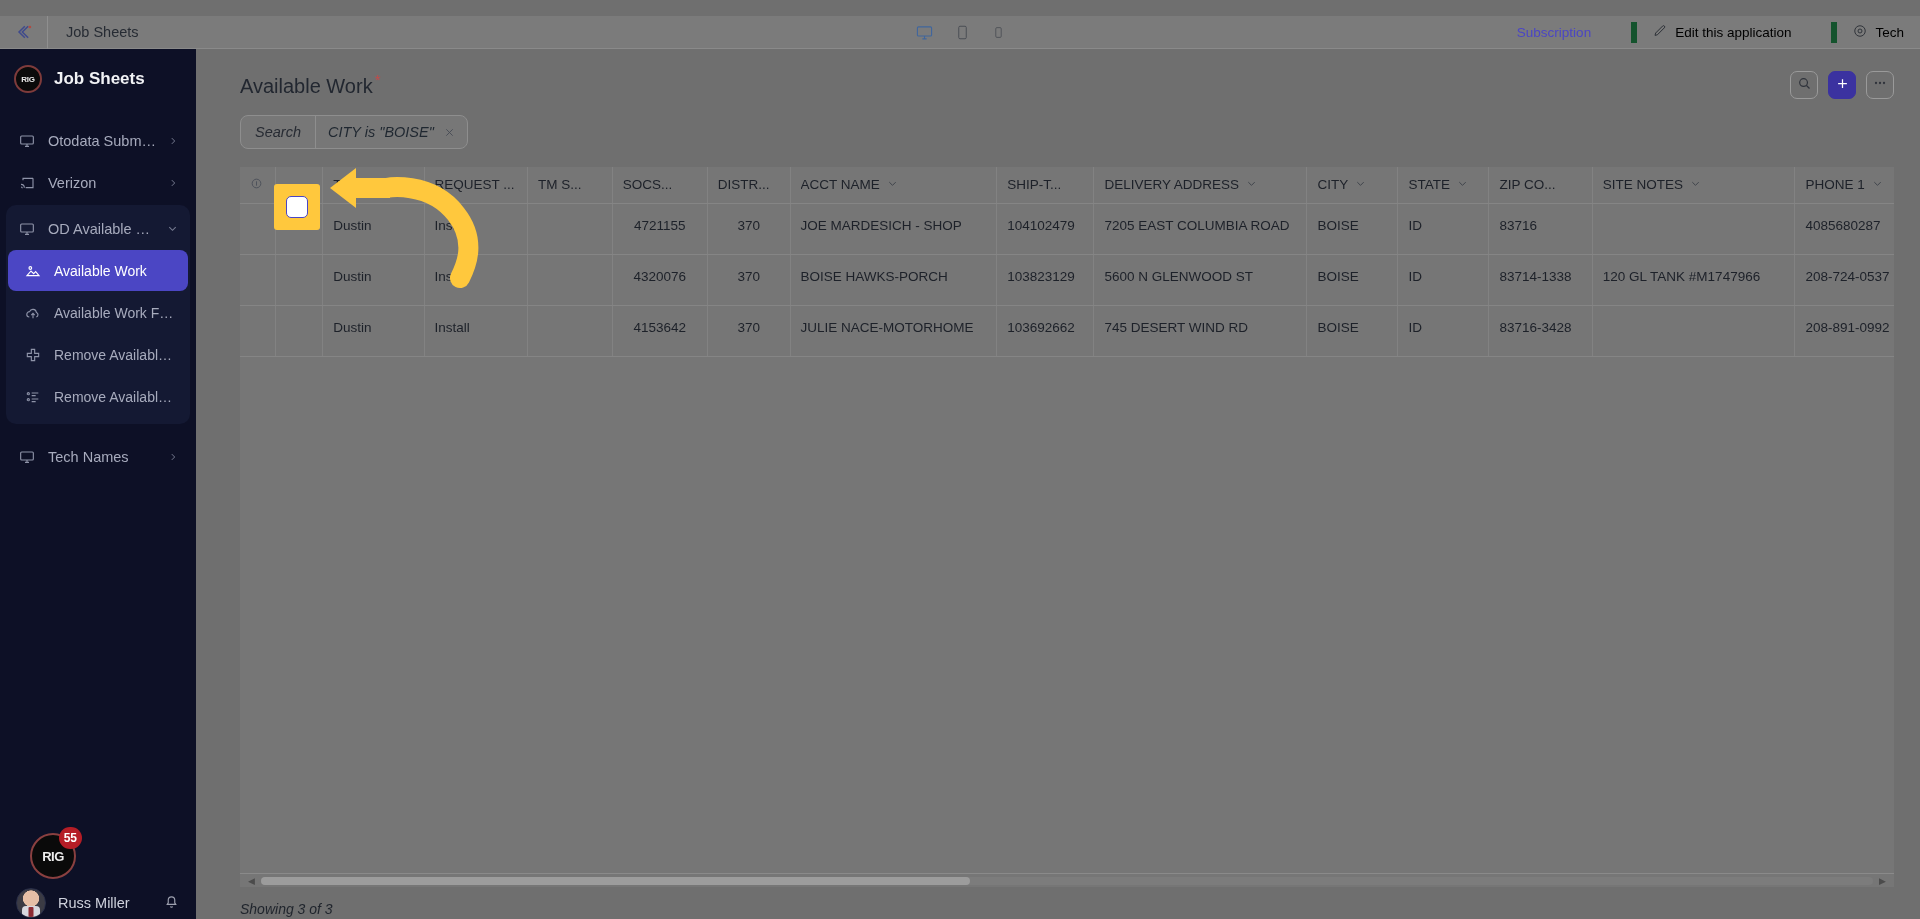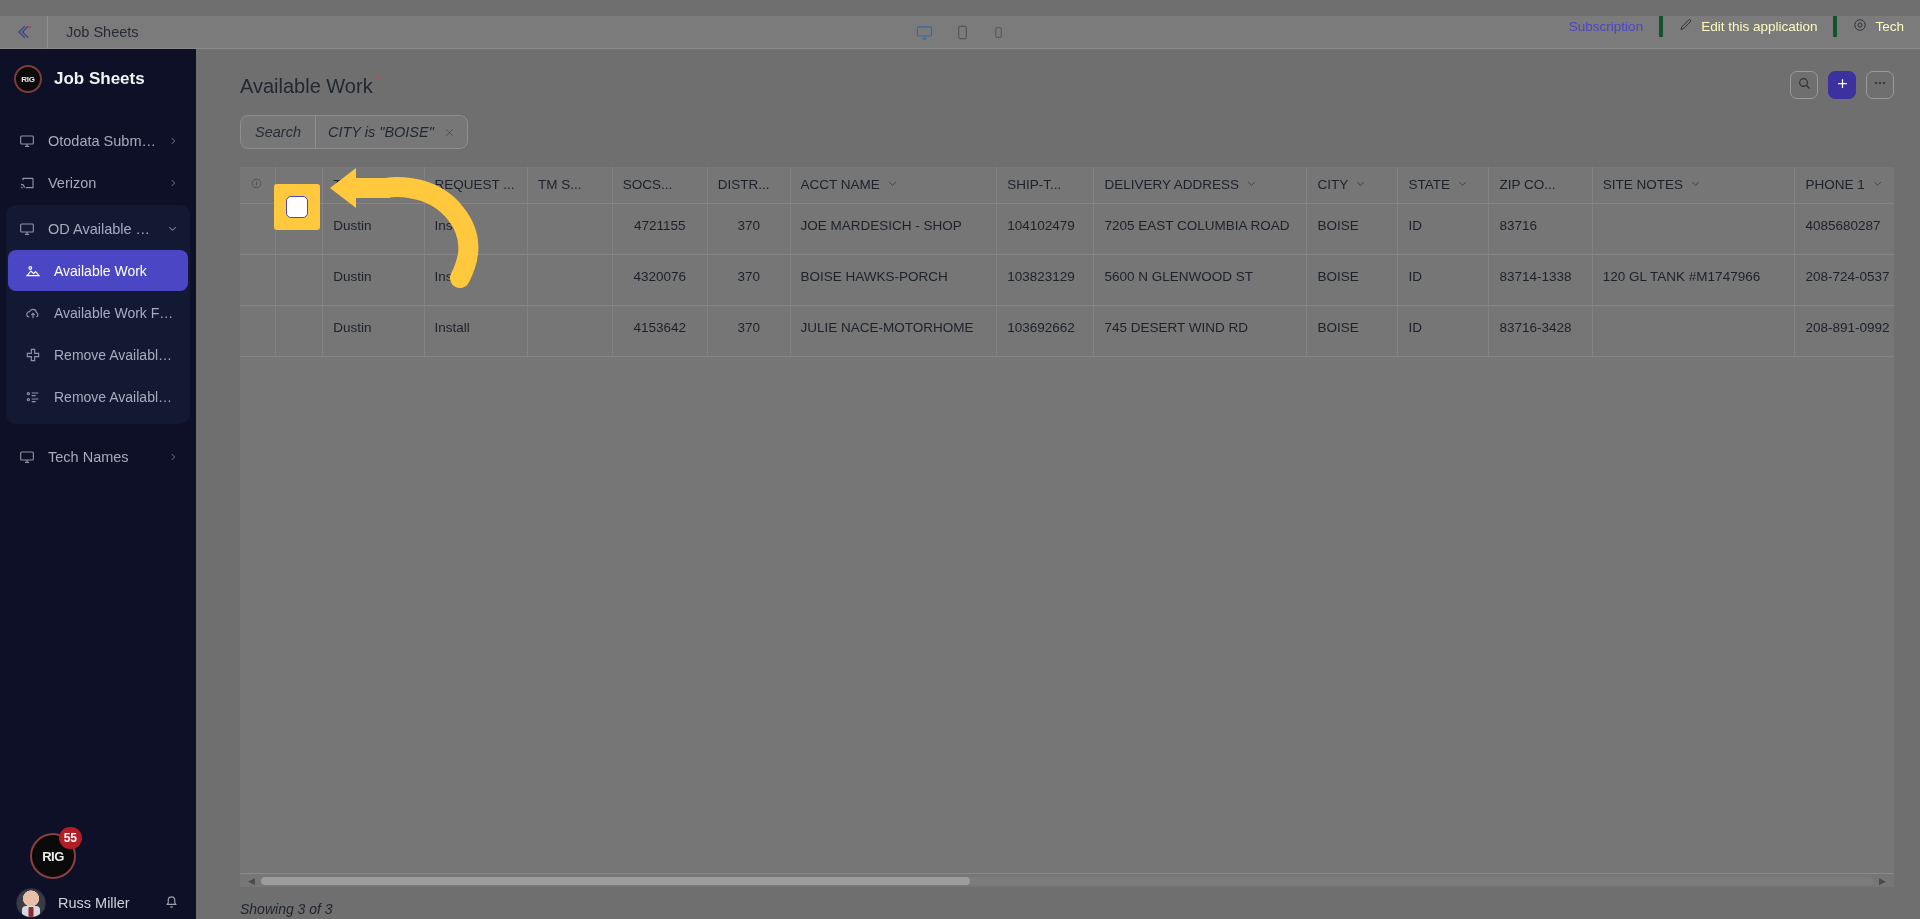--- a/index.html
+++ b/index.html
@@ -33,27 +33,27 @@
   .topbar-title {
     padding-left: 18px; font-size: 14.5px; color: #262b33;
   }
   .topbar-center {
     position: absolute; left: 0; right: 0; top: 0; height: 33px;
     display: flex; align-items: center; justify-content: center; gap: 22px;
     pointer-events: none;
   }
   .device-btn { pointer-events: auto; opacity: .75; display:flex; }
   .topbar-right {
-    margin-left: auto; display: flex; height: 33px;
+    margin-left: auto; display: flex; align-items: center; height: 33px; gap: 24px;
   }
   .topbar-right > div {
     display: flex; align-items: center; gap: 8px;
     padding: 0 16px; height: 21px;
-    font-size: 13.5px; color: #fef9c3;
-    border-left: 4px solid #14532d;
+    font-size: 13.5px; color: #000000;
+    border-left: 6px solid #14532d;
   }
   .subscription { color: #4b46c4 !important; border-left: none !important; }
 
   
   .body { flex: 1; display: flex; min-height: 0; gap: 18px; }
 
   
   .sidebar {
     width: 196px; flex: 0 0 196px;
     background: #0d1026;

